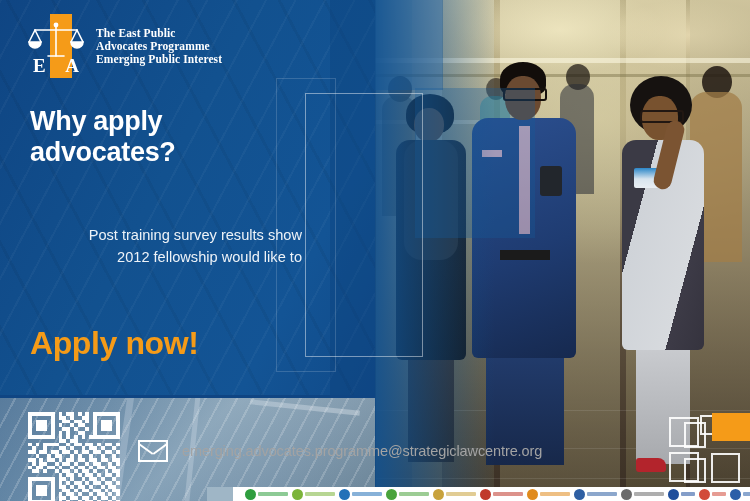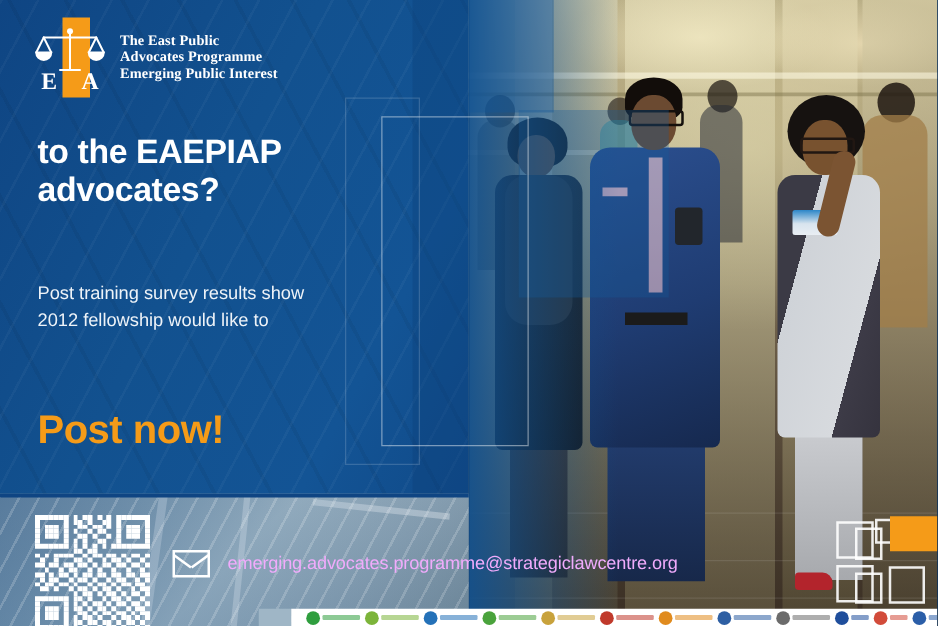--- a/index.html
+++ b/index.html
@@ -132,21 +132,21 @@
   .headline{
     position:absolute;left:30px;top:106px;width:300px;
     color:#ffffff;font-weight:700;font-size:27px;line-height:31px;
     letter-spacing:-.3px;
   }
   .headline span{display:block;}
   .body-copy{
     position:absolute;left:30px;top:224px;width:272px;
     color:#eef3f8;font-size:14.6px;line-height:22px;font-weight:400;
   }
-  .body-copy span{display:block;}
+  .body-copy span{display:block;text-align:right;}
   .cta{
     position:absolute;left:30px;top:325px;
     color:#F59B18;font-weight:700;font-size:32px;letter-spacing:-.4px;
   }
 
   
   .bottom-band{
     position:absolute;left:0;top:395px;width:375px;height:106px;overflow:hidden;
     background:linear-gradient(135deg,#7e95a8 0%,#8fa6b6 25%,#a9bcc7 50%,#8ca2b2 75%,#6f8798 100%);
   }
@@ -171,21 +171,21 @@
   .qr i.on{background:#ffffff;}
 
   
   .email-row{position:absolute;left:138px;top:440px;display:flex;align-items:center;gap:14px;}
   .env{width:30px;height:22px;border:2px solid #ffffff;position:relative;box-sizing:border-box;}
   .env::before,.env::after{
     content:"";position:absolute;top:1px;width:17px;height:2px;background:#ffffff;
   }
   .env::before{left:-1px;transform-origin:left center;transform:rotate(36deg);}
   .env::after{right:-1px;transform-origin:right center;transform:rotate(-36deg);}
-  .email-text{color:#f0abfc;font-size:14.5px;letter-spacing:-.1px;}
+  .email-text{color:#a3a3a3;font-size:14.5px;letter-spacing:-.1px;}
 
   
   .sq{position:absolute;box-sizing:border-box;}
   .sq.o{border:2px solid rgba(255,255,255,.9);}
   .sq.f{background:#F59B18;}
   .dq1{left:669px;top:417px;width:30px;height:30px;}
   .dq2{left:684px;top:422px;width:22px;height:26px;}
   .dq3{left:700px;top:415px;width:17px;height:20px;}
   .dq4{left:712px;top:413px;width:38px;height:28px;}
   .dq5{left:669px;top:452px;width:30px;height:30px;}
@@ -295,30 +295,30 @@
       </div>
     </div>
     <div class="logo-text">
       <div>The East Public</div>
       <div>Advocates Programme</div>
       <div>Emerging Public Interest</div>
     </div>
   </div>
 
   <div class="headline">
-    <span>to the EAEPIAP</span>
+    <span>Why apply</span>
     <span>advocates?</span>
   </div>
 
   <div class="body-copy">
     <span>Post training survey results show</span>
     <span>2012 fellowship would like to</span>
   </div>
 
-  <div class="cta">Post now!</div>
+  <div class="cta">Apply now!</div>
 
   <div class="bottom-band">
     <div class="stair-rail sr1"></div>
     <div class="stair-rail sr2"></div>
     <div class="stair-rail sr3"></div>
   </div>
   <div class="top-blue-edge"></div>
 
   <div class="qr" id="qr" style="grid-template-columns: repeat(24, 1fr); grid-template-rows: repeat(24, 1fr);">
       <i class="on"></i>

